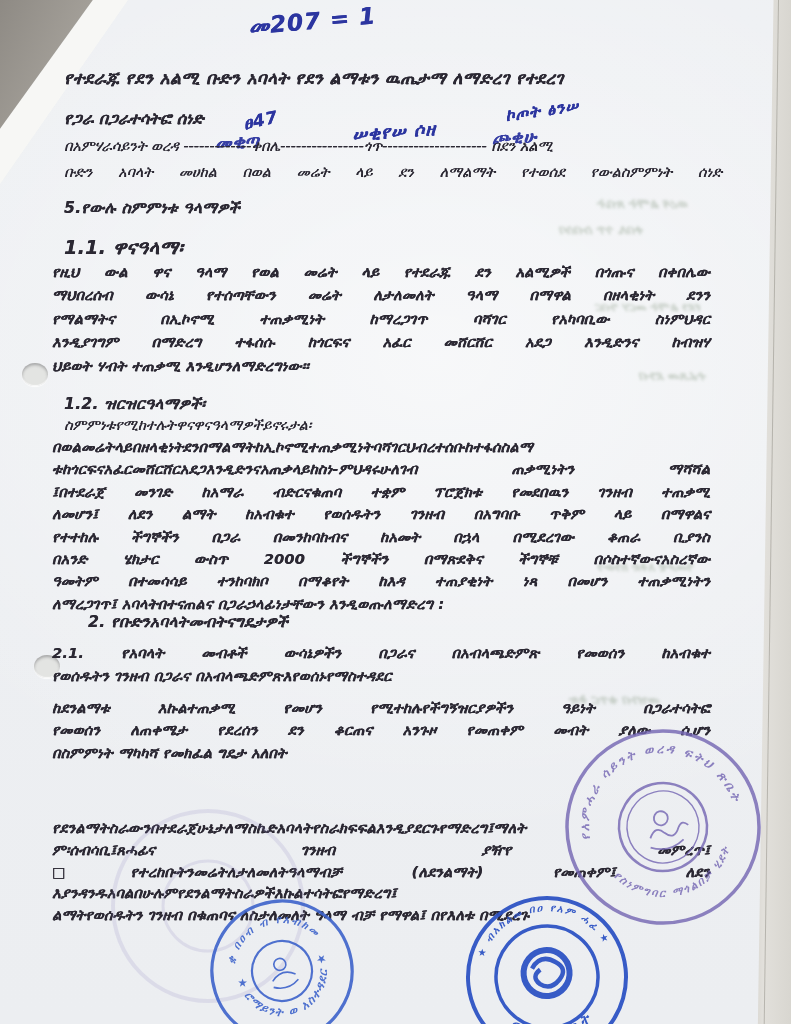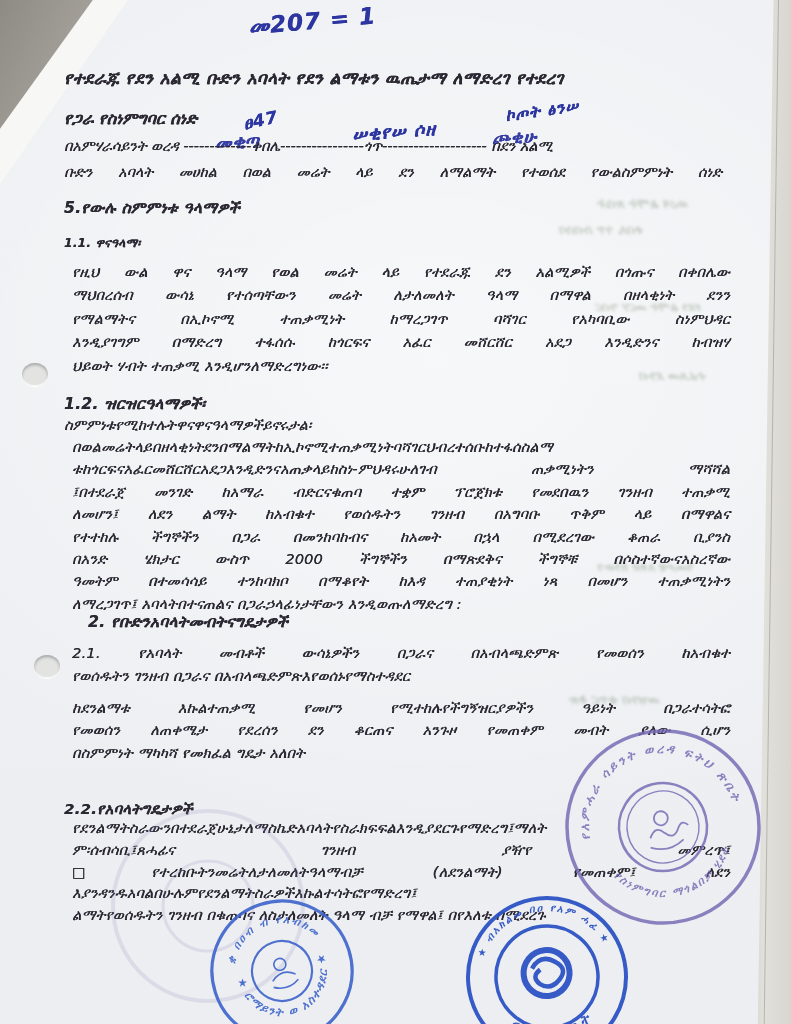--- a/index.html
+++ b/index.html
@@ -23,33 +23,33 @@
     clip-path:polygon(62% 0,100% 0,100% 100%,28% 100%);}
   .page-edge-line{position:absolute;top:0;right:12px;width:1px;height:100%;
     background:rgba(130,128,120,.45);transform:skewX(-0.8deg);transform-origin:top;}
   
   .hole{position:absolute;border-radius:50%;background:#e3e4e2;
     box-shadow:inset 0 2px 3px rgba(90,90,95,.45), inset 0 -1px 1px rgba(255,255,255,.9), 0 1px 1px rgba(255,255,255,.8);}
   .hole.h1{left:22px;top:363px;width:26px;height:23px;}
   .hole.h2{left:34px;top:655px;width:26px;height:23px;}
   
   .doc{font-style:italic;}
-  .block{position:absolute;left:72px;width:658px;font-size:14.5px;line-height:22.5px;
-    text-shadow:.3px 0 0 currentColor;letter-spacing:.2px;}
+  .block{position:absolute;left:52px;width:658px;font-size:14.5px;line-height:22.5px;
+    text-shadow:.3px 0 0 currentColor;letter-spacing:.2px;font-weight:bold;}
   .block .line{text-align:justify;text-align-last:justify;}
   .block .line:last-child{text-align-last:left;}
   .single{position:absolute;left:64px;width:680px;font-size:14.5px;white-space:nowrap;
     text-shadow:.3px 0 0 currentColor;}
   .heading{font-weight:bold;font-size:15.5px;letter-spacing:.3px;}
   .title{top:68px;font-size:17px;font-weight:bold;letter-spacing:.4px;}
   .subtitle{top:109px;font-size:16px;font-weight:bold;}
   .form1{top:138px;}
   .form2{top:164px;width:658px;white-space:normal;text-align:justify;text-align-last:justify;}
   .s1h{top:199px;}
-  .s11h{top:236px;font-size:12px;}
+  .s11h{top:236px;font-size:19px;}
   .p11{top:261px;line-height:23.4px;}
   .s12h{top:395px;}
   .intro12{top:417px;}
   .p12{top:436px;line-height:22.4px;}
   .s2h{top:613px;margin-left:24px;}
   .p21a{top:642px;line-height:23px;}
   .p21b{top:697px;line-height:22.3px;}
   .s22h{top:800px;font-size:14.8px;}
   .p22{top:818px;line-height:21.8px;}
   
@@ -100,21 +100,21 @@
   <div class="bt b6">መዝገብ ቁጥር ቅጽ</div>
 
   <div class="hw top-note">መ207 = 1</div>
   <div class="hw a1">ፀ47</div>
   <div class="hw a2">መቂጣ</div>
   <div class="hw a3">ሠቂየሠ ሶዘ</div>
   <div class="hw a4">ኮጦት ፅንሠ</div>
   <div class="hw a5">ጮቂሁ</div>
 
   <div class="single title">የተደራጁ የደን አልሚ ቡድን አባላት የደን ልማቱን ዉጤታማ ለማድረገ የተደረገ</div>
-  <div class="single subtitle">የጋራ የስነምግባር ሰነድ</div>
+  <div class="single subtitle">የጋራ በጋራተሳትፎ ሰነድ</div>
   <div class="single form1">በአምሃራሳይንት ወረዳ -------------ቀበሌ----------------ጎጥ-------------------- በደን አልሚ</div>
   <div class="single form2">ቡድን አባላት መሀከል በወል መሬት ላይ ደን ለማልማት የተወሰደ የውልስምምነት ሰነድ</div>
 
   <div class="single heading s1h">5.የውሉ ስምምነቱ ዓላማዎች</div>
   <div class="single heading s11h">1.1. ዋናዓላማ፡</div>
   <div class="block p11">
       <div class="line">የዚህ ውል ዋና ዓላማ የወል መሬት ላይ የተደራጁ ደን አልሚዎች በጎጡና በቀበሌው</div>
       <div class="line">ማህበረሰብ ውሳኔ የተሰጣቸውን መሬት ለታለመለት ዓላማ በማዋል በዘላቂነት ደንን</div>
       <div class="line">የማልማትና በኢኮኖሚ ተጠቃሚነት ከማረጋገጥ ባሻገር የአካባቢው ስነምህዳር</div>
       <div class="line">እንዲያገግም በማድረግ ተፋሰሱ ከጎርፍና አፈር መሸርሸር አደጋ እንዲድንና ከብዝሃ</div>
@@ -138,21 +138,20 @@
   <div class="block p21a">
       <div class="line">2.1. የአባላት መብቶች ውሳኔዎችን በጋራና በአብላጫድምጽ የመወሰን ከአብቁተ</div>
       <div class="line">የወሰዱትን ገንዘብ በጋራና በአብላጫድምጽእየወሰኑየማስተዳደር</div>
     </div>
   <div class="block p21b">
       <div class="line">ከደንልማቱ እኩልተጠቃሚ የመሆን የሚተከሉየችግኝዝርያዎችን ዓይነት በጋራተሳትፎ</div>
       <div class="line">የመወሰን ለጠቀሜታ የደረሰን ደን ቆርጠና አንጉዞ የመጠቀም መብት ያለው ሲሆን</div>
       <div class="line">በስምምነት ማካካሻ የመክፈል ግዴታ አለበት</div>
     </div>
 
-  <div class="single heading s22h">2.2.የአባላትግዴታዎች</div>
   <div class="block p22">
       <div class="line">የደንልማትስራውንበተደራጀሁኔታለማስኬድአባላትየስራክፍፍልእንዲያደርጉየማድረግ፤ማለት</div>
       <div class="line">ም፡ሰብሳቢ፤ጸሓፊና ገንዘብ ያዥየ መምረጥ፤</div>
       <div class="line">□የተረከቡትንመሬትለታለመለትዓላማብቻ (ለደንልማት) የመጠቀም፤ ለደን</div>
       <div class="line">እያንዳንዱአባልበሁሉምየደንልማትስራዎችእኩልተሳትፎየማድረግ፤</div>
       <div class="line">ልማትየወሰዱትን ገንዘብ በቁጠባና ለስታለመለት ዓላማ ብቻ የማዋል፤ በየእለቱ በሚደረጉ</div>
     </div>
 
   <div class="stamp st-faint" style="color: rgb(138, 127, 192);">
     <svg width="200" height="200" viewBox="0 0 200 200">

